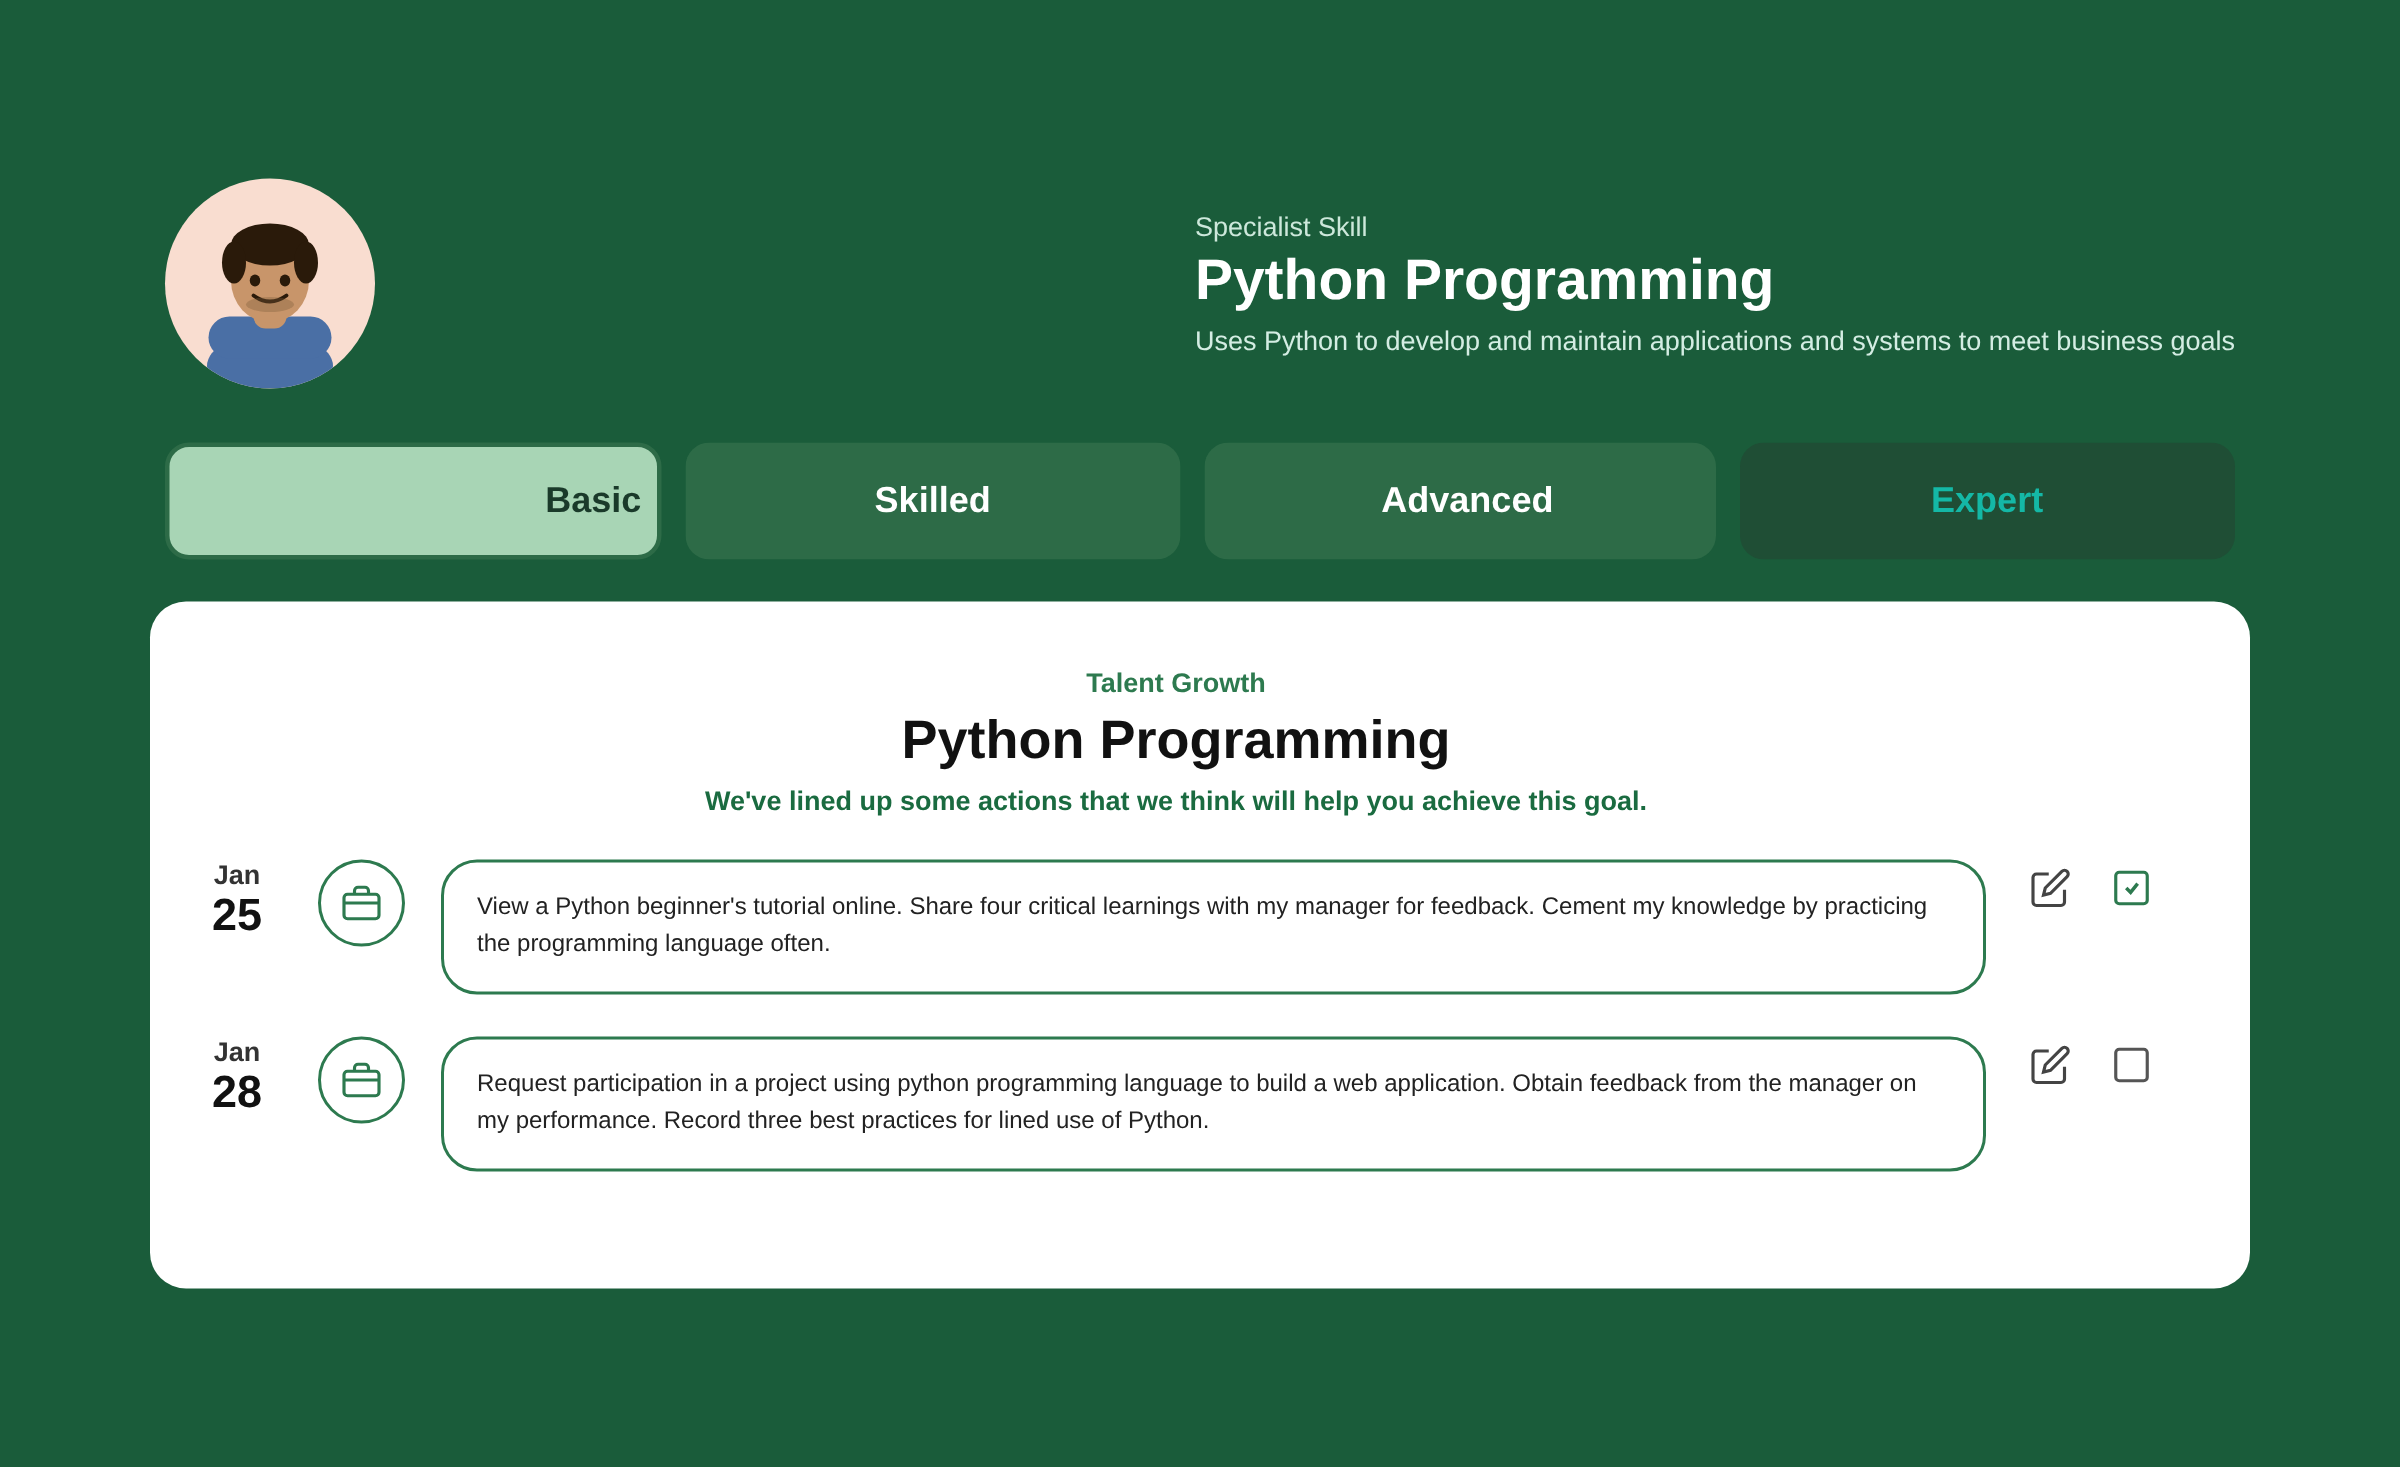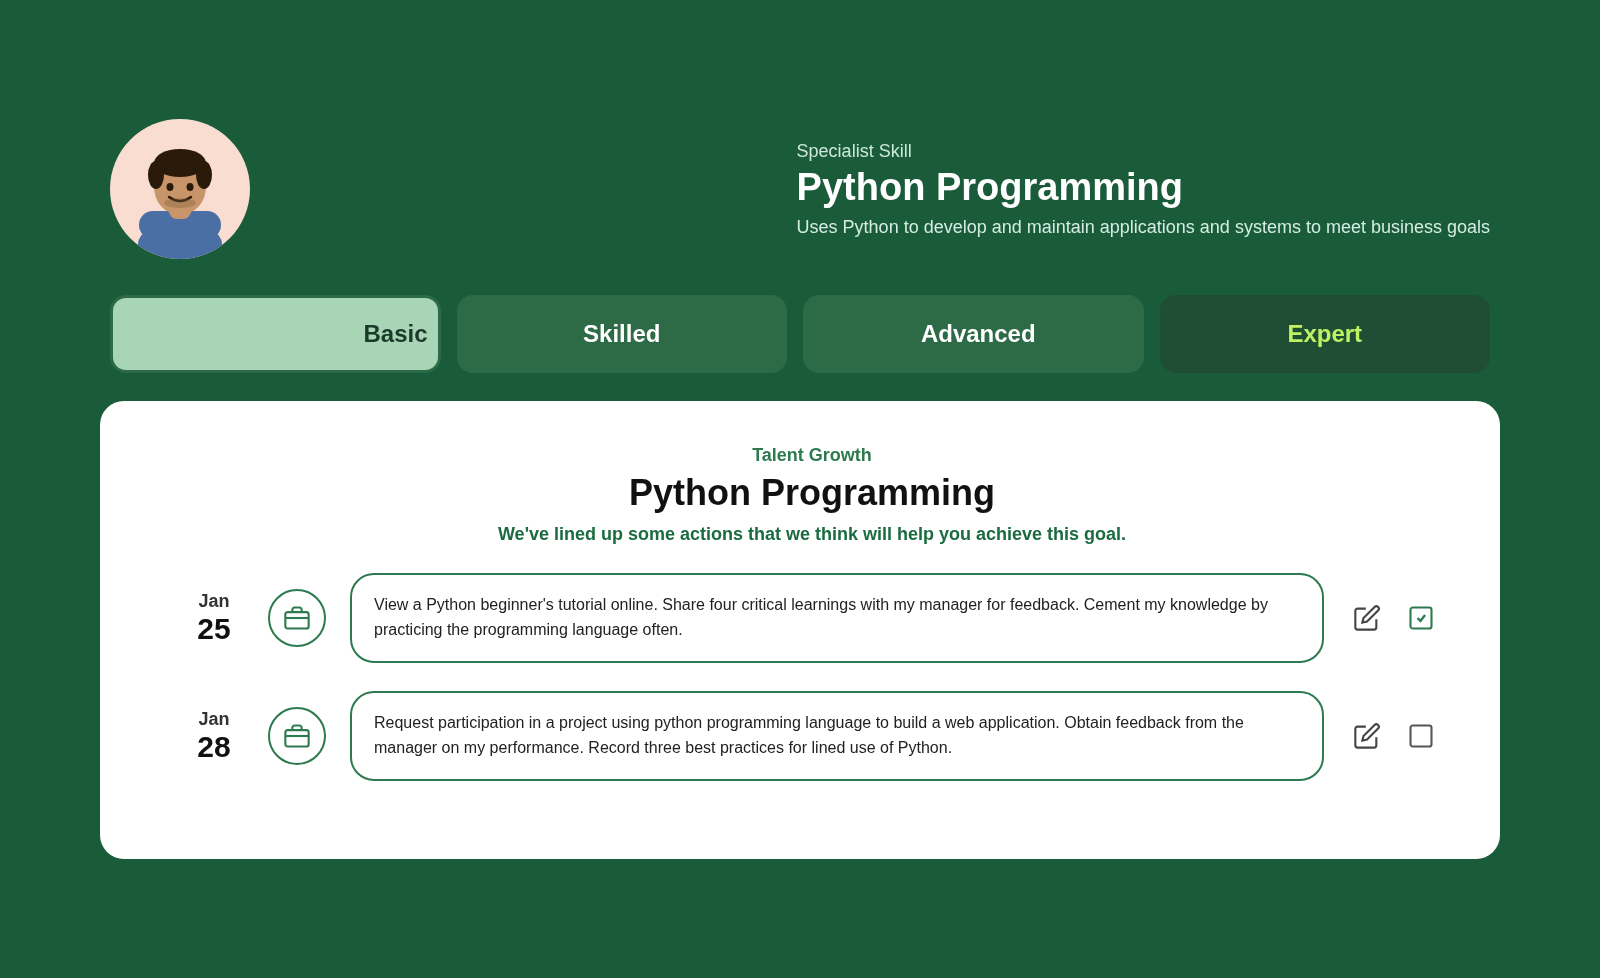--- a/index.html
+++ b/index.html
@@ -86,28 +86,28 @@
       border: 3px solid transparent;
     }
     .tab-advanced {
       background: #2d6b47;
       color: #ffffff;
       border: 3px solid transparent;
       padding-left: 20px;
     }
     .tab-expert {
       background: #1f4e35;
-      color: #bef264;
+      color: #14b8a6;
       border: 3px solid transparent;
     }
     
     .main-card {
       background: #ffffff;
       border-radius: 24px;
-      padding: 44px 60px 50px 84px;
+      padding: 44px 60px 50px 28px;
     }
     .card-header {
       text-align: center;
       margin-bottom: 28px;
     }
     .card-label {
       font-size: 18px;
       color: #2d7a4f;
       font-weight: 600;
       margin-bottom: 6px;
@@ -119,21 +119,21 @@
       margin-bottom: 10px;
     }
     .card-subtitle {
       font-size: 18px;
       font-weight: 700;
       color: #1a6b40;
     }
     
     .action-item {
       display: flex;
-      align-items: center;
+      align-items: flex-start;
       gap: 24px;
       margin-bottom: 28px;
     }
     .date-col {
       width: 60px;
       flex-shrink: 0;
       text-align: center;
     }
     .date-month {
       font-size: 18px;

